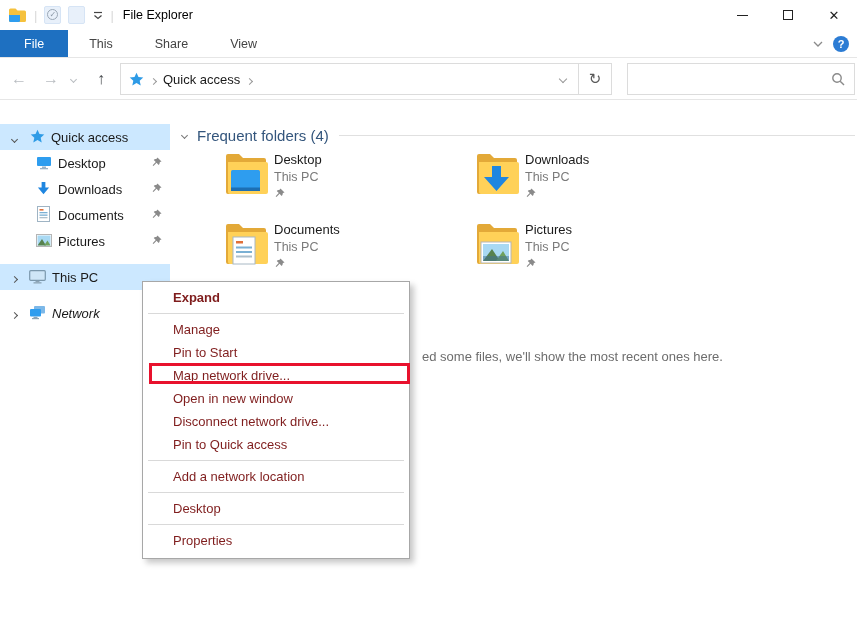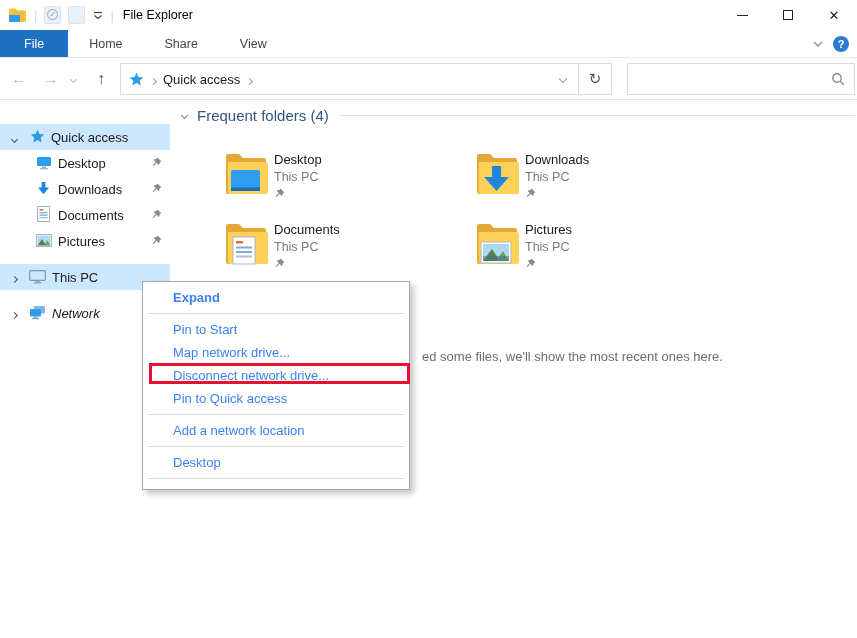--- a/index.html
+++ b/index.html
@@ -51,32 +51,32 @@
   .mag { margin-right:9px; }
   
   .sidebar { position:absolute; left:0; top:108px; width:170px; }
   .side-row { position:absolute; left:0; width:170px; height:26px; display:flex; align-items:center; }
   .side-row.sel { background:#cce8ff; }
   .side-chev { position:absolute; left:12px; }
   .side-icon { position:absolute; width:17px; height:15px; }
   .side-label { position:absolute; font-size:13px; }
   .side-pin { position:absolute; right:8px; top:7px; }
   
-  .group-hdr { position:absolute; left:182px; top:104px; width:675px; height:22px; display:flex; align-items:center; }
+  .group-hdr { position:absolute; left:182px; top:124px; width:675px; height:22px; display:flex; align-items:center; }
   .group-title { color:#33557c; font-size:15px; margin-left:10px; white-space:nowrap; }
   .group-line { flex:1; height:1px; background:#e0e0e0; margin-left:10px; margin-right:2px; }
   .tile { position:absolute; width:230px; height:58px; }
   .tile .ficon { position:absolute; left:0; top:0; width:48px; height:54px; }
   .tile .tname { position:absolute; left:52px; top:4px; font-size:13px; color:#1a1a1a; }
   .tile .tloc { position:absolute; left:52px; top:22px; font-size:12.5px; color:#7a7a7a; }
   .tile .tpin { position:absolute; left:52px; top:40px; }
   .hint { position:absolute; left:422px; top:349px; font-size:13px; color:#6d6d6d; white-space:nowrap; }
   
   .ctx { position:absolute; left:142px; top:281px; width:268px; background:#fff; border:1px solid #a7a7a7; box-shadow:4px 4px 6px rgba(0,0,0,0.22); padding:4px 0 6px 0; z-index:5; }
-  .ctx-item { height:23px; line-height:23px; padding-left:30px; font-size:13px; color:#3b82f6; white-space:nowrap; }
+  .ctx-item { height:23px; line-height:23px; padding-left:30px; font-size:13px; color:#7f1d1d; white-space:nowrap; }
   .ctx-item.default { font-weight:bold; }
   .ctx-sep { height:1px; background:#d9d9d9; margin:4px 5px; }
   .red-box { position:absolute; left:149px; top:363px; width:261px; height:21px; border:3px solid #e8112d; z-index:6; pointer-events:none; }
   svg { display:block; }
 </style>
 </head>
 <body>
 
 <div id="win">
 
@@ -108,21 +108,21 @@
           <span class="glyph-max"></span>
         </div>
       <div class="win-btn">
           <span class="glyph-close">✕</span>
         </div>
     </div>
   </div>
 
   <div class="ribbon">
     <div class="tab file">File</div>
-    <div class="tab">Home</div>
+    <div class="tab">This</div>
     <div class="tab">Share</div>
     <div class="tab">View</div>
     <div class="ribbon-right">
       <div class="ribbon-collapse">
         <svg width="10" height="10" viewBox="0 0 10 10">
             <path d="M1 3l4 4 4-4" fill="none" stroke="#8a8a8a" stroke-width="1.3"></path>
           </svg>
       </div>
       <div class="help-badge">?</div>
     </div>
@@ -355,26 +355,29 @@
           <path d="M7 0.5l4.5 4.5-1.8 0.4-0.5 2.3-0.9 0.9-2.2-2.2-3.4 3.4-0.9-0.9 3.4-3.4-2.2-2.2 0.9-0.9 2.3-0.5z" fill="#8a8a8a"></path>
         </svg>
     </span>
   </div>
 
   <div class="hint">ed some files, we'll show the most recent ones here.</div>
 
   <div class="ctx">
     <div class="ctx-item default">Expand</div>
     <div class="ctx-sep"></div>
+    <div class="ctx-item">Manage</div>
     <div class="ctx-item">Pin to Start</div>
     <div class="ctx-item">Map network drive...</div>
+    <div class="ctx-item">Open in new window</div>
     <div class="ctx-item">Disconnect network drive...</div>
     <div class="ctx-item">Pin to Quick access</div>
     <div class="ctx-sep"></div>
     <div class="ctx-item">Add a network location</div>
     <div class="ctx-sep"></div>
     <div class="ctx-item">Desktop</div>
     <div class="ctx-sep"></div>
+    <div class="ctx-item">Properties</div>
   </div>
 
   <div class="red-box"></div>
 
 </div>
 
 </body></html>

